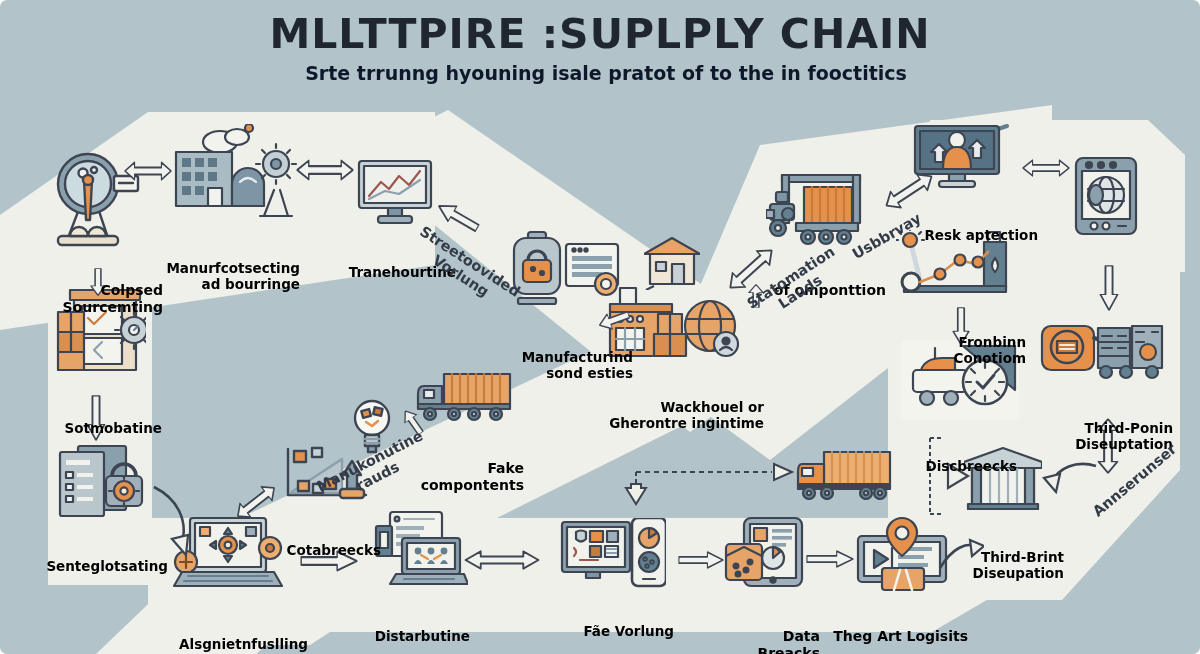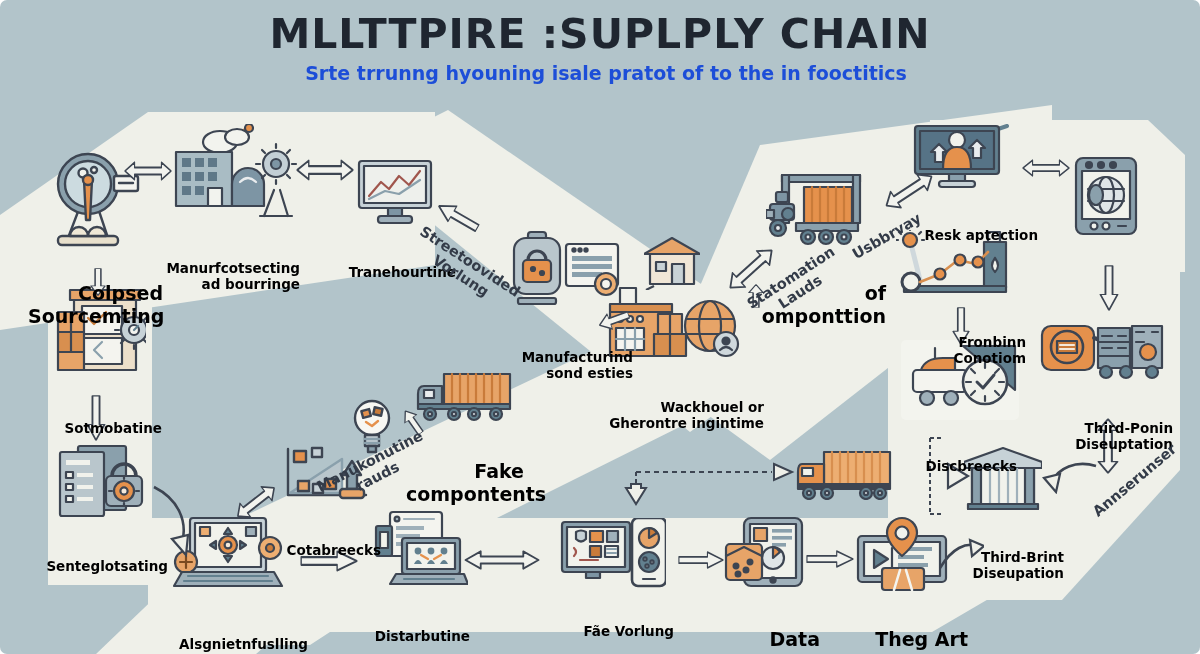--- a/index.html
+++ b/index.html
@@ -1,25 +1,25 @@
 <!DOCTYPE html>
 <html><head>
 <meta charset="utf-8">
 <style>
   html,body{margin:0;padding:0;}
   .stage{position:relative;width:1200px;height:654px;background:#b2c4ca;overflow:hidden;
          font-family:"DejaVu Sans",sans-serif;color:#2b3340;border-radius:7px;}
   .ribbon{position:absolute;left:0;top:0;z-index:0;}
   .titlewrap{position:absolute;left:0;top:10px;width:1200px;text-align:center;z-index:3;}
   .title{font-size:41px;font-weight:800;letter-spacing:1px;color:#1f2630;}
-  .subtitle{font-size:19px;font-weight:700;color:#1d4ed8;margin-top:4px;margin-left:12px;}
+  .subtitle{font-size:19px;font-weight:700;color:#0f172a;margin-top:4px;margin-left:12px;}
   .ic{position:absolute;z-index:2;}
   .nlabel{position:absolute;z-index:3;font-size:13.5px;font-weight:700;color:#000000;
           text-align:right;line-height:1.22;margin-top:36px;}
-  .nlabel.lg{font-size:19px;}
+  .nlabel.lg{font-size:14px;}
   .rlabel{position:absolute;z-index:3;font-size:14.5px;font-weight:700;color:#333b48;
           text-align:center;line-height:1.2;transform-origin:center;}
   .arrow{position:absolute;z-index:2;transform-origin:center;}
   .box{position:absolute;z-index:1;background:#f3f4ee;border-radius:5px;}
 </style>
 </head>
 <body>
 
 <div class="stage">
 

